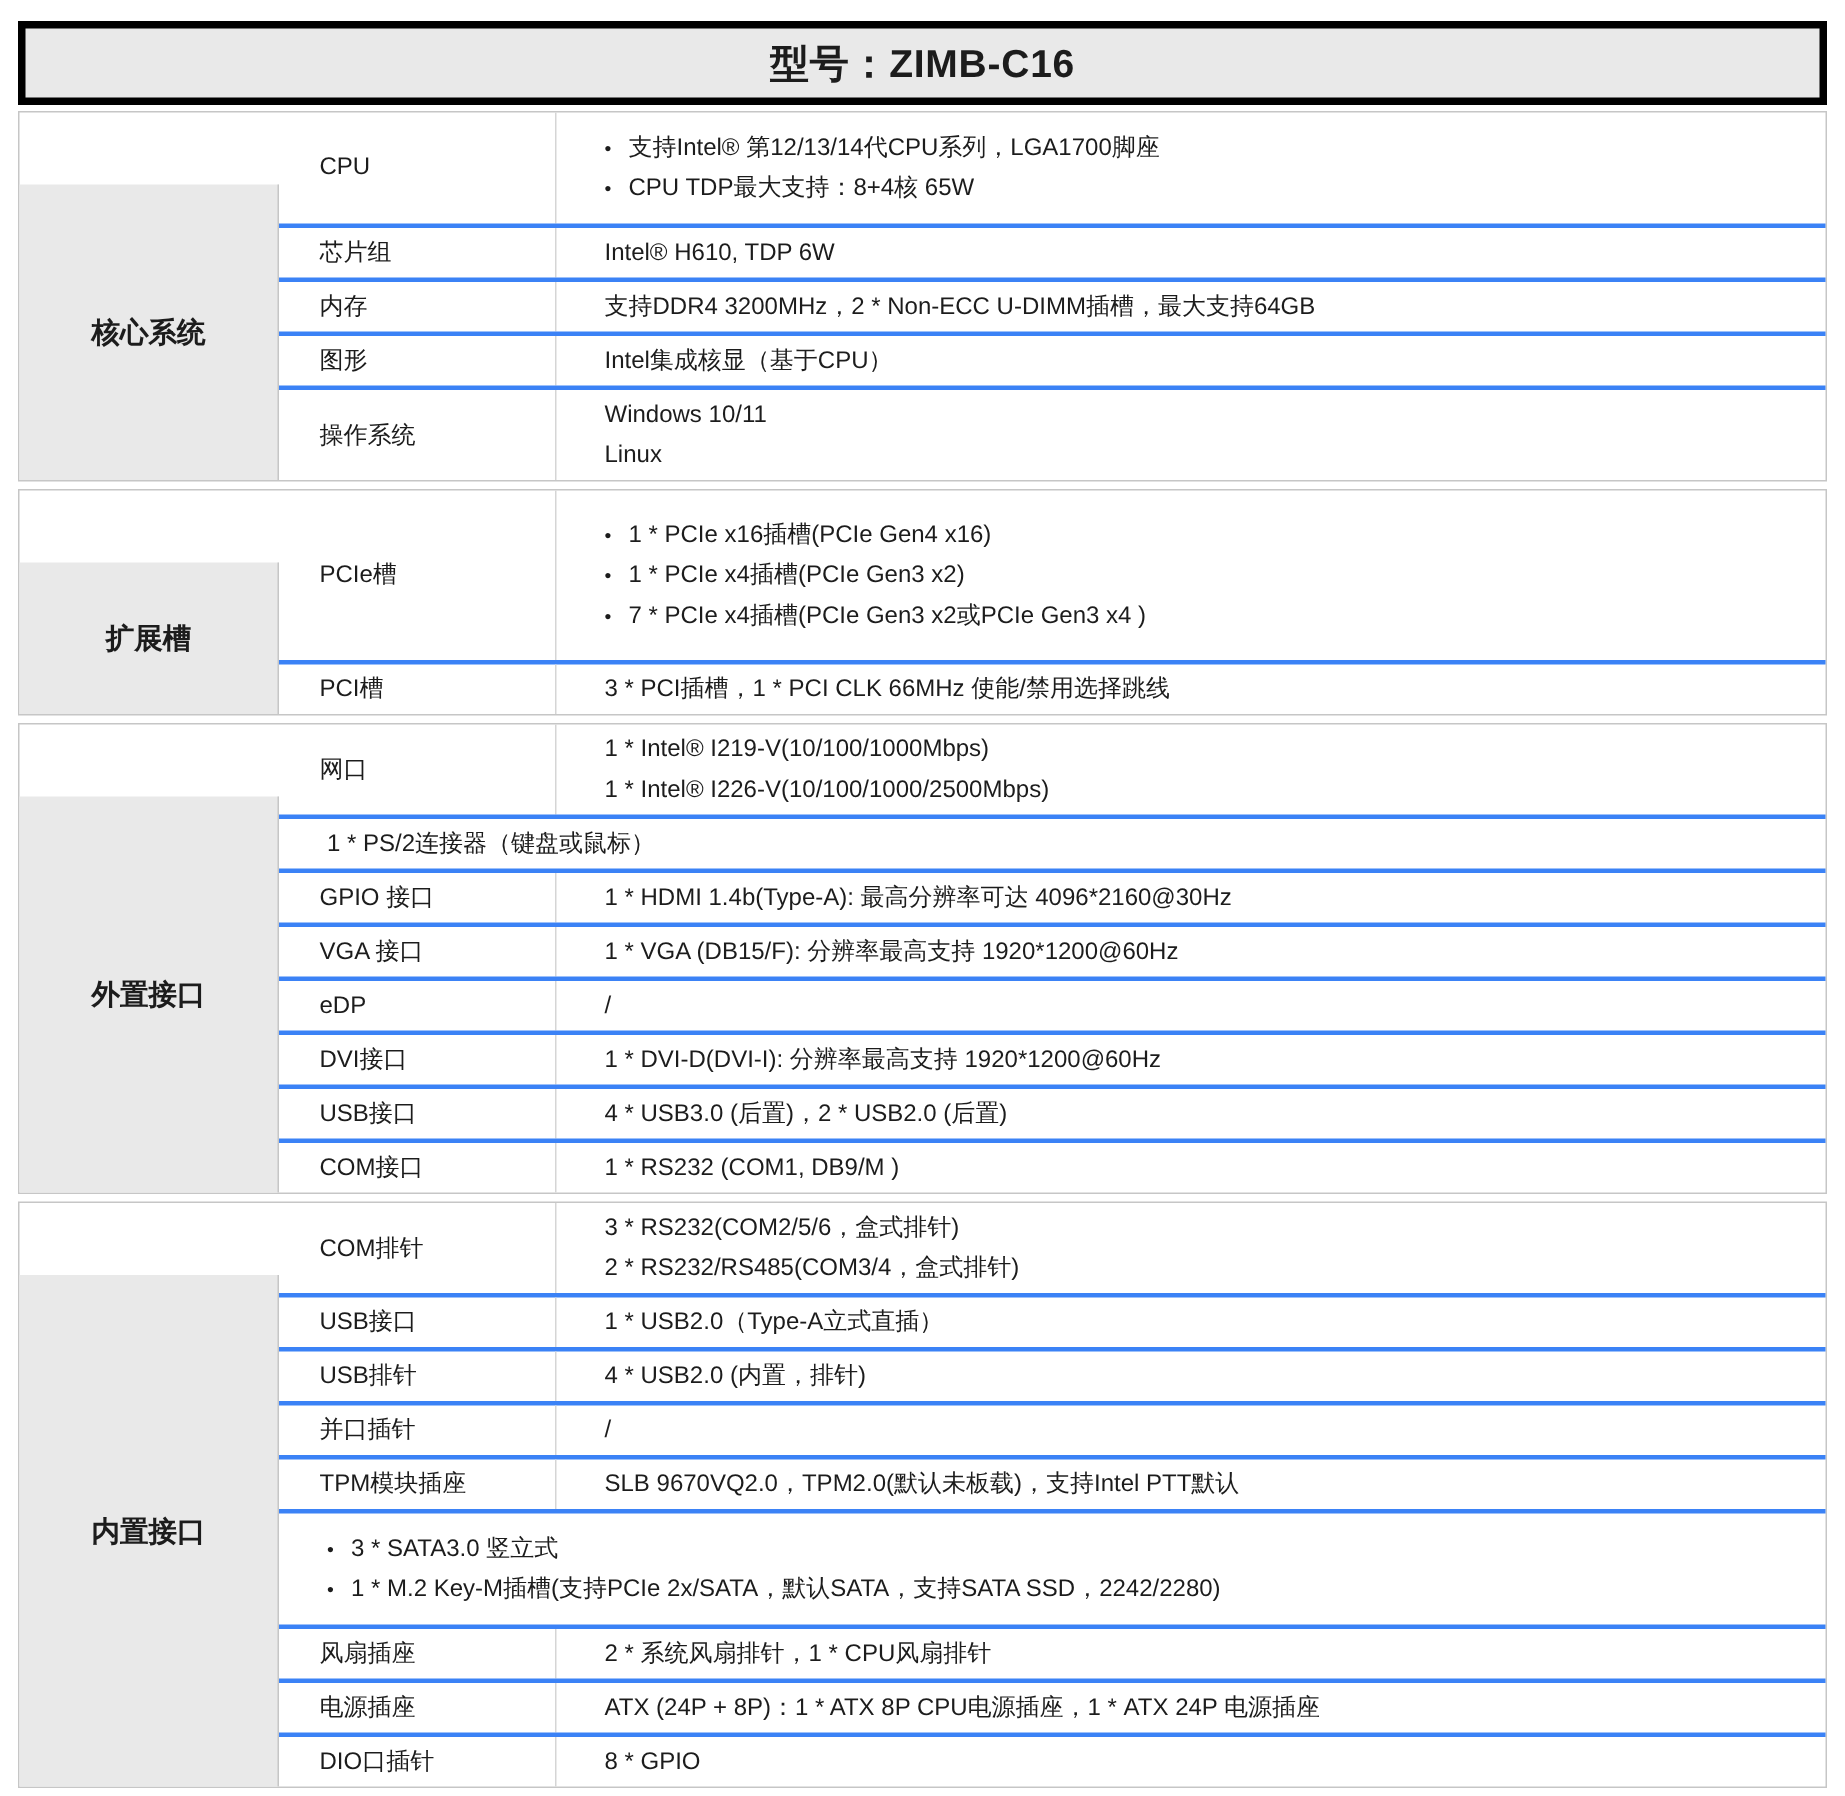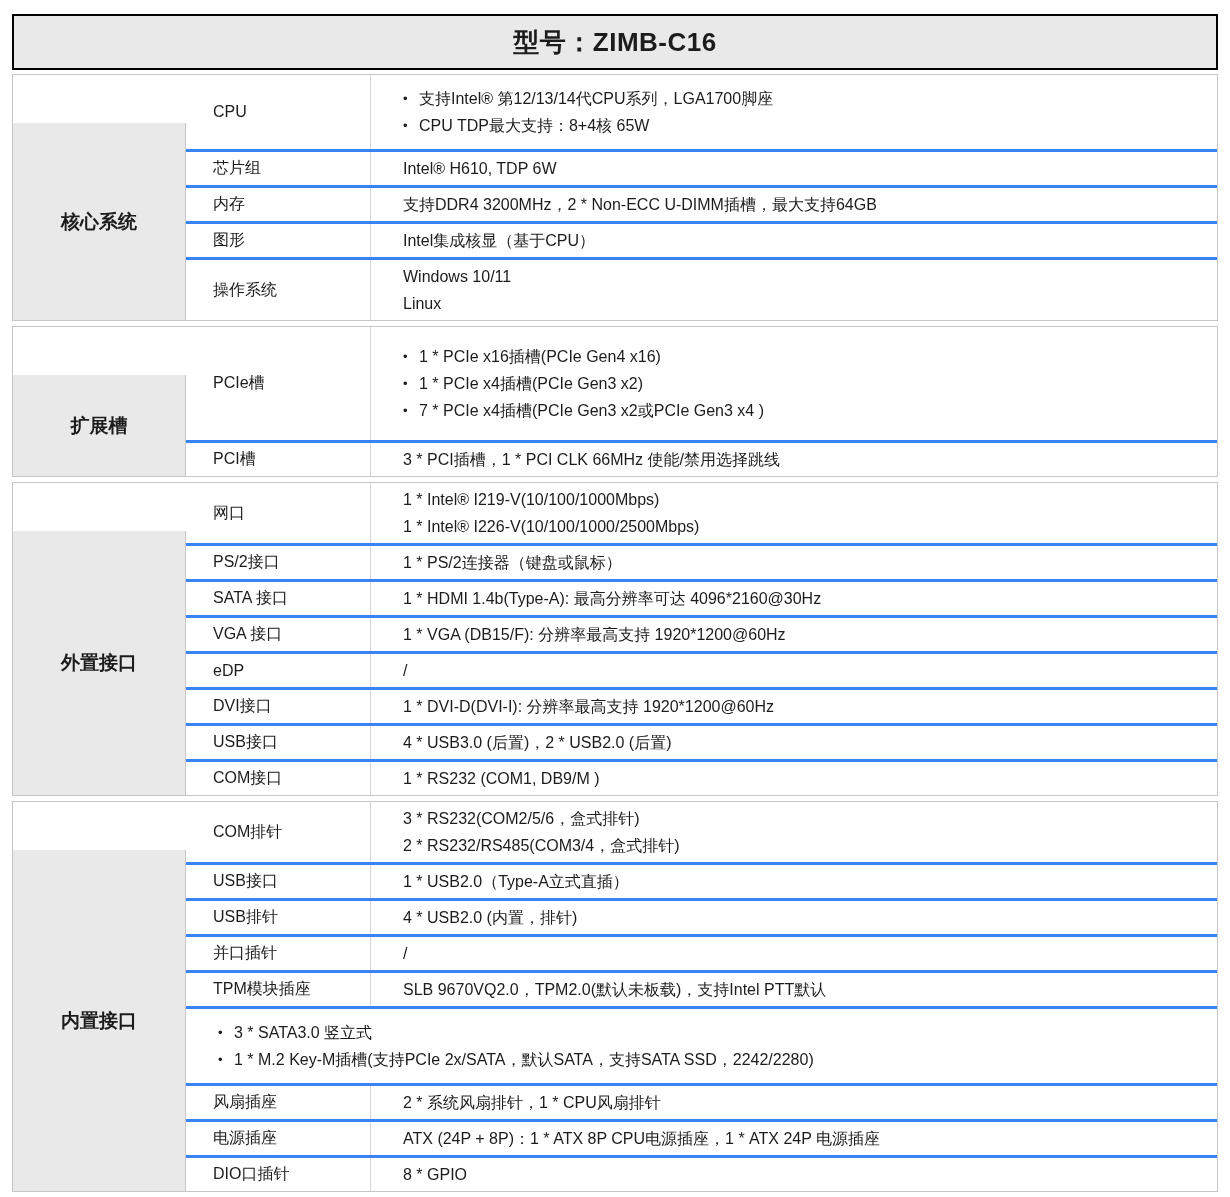--- a/index.html
+++ b/index.html
@@ -8,21 +8,21 @@
     font-family: "Liberation Sans", "DejaVu Sans", sans-serif;
     color: #1c1c1c;
     -webkit-font-smoothing: antialiased;
   }
   .page {
     width: 1206px;
     margin: 14px 12px 16px 12px;
   }
   .title-bar {
     background: #e9e9e9;
-    border: 2px solid #000000;
+    border: 5px solid #000000;
     height: 56px;
     display: flex;
     align-items: center;
     justify-content: center;
     font-size: 26px;
     font-weight: bold;
     letter-spacing: 0.5px;
     margin-bottom: 4px;
   }
   .section {
@@ -170,28 +170,27 @@
     <div class="section-rows">
   <div class="row">
     <div class="cell label">网口</div>
     <div class="cell value">
               <div class="line">1 * Intel® I219-V(10/100/1000Mbps)</div>
               <div class="line">1 * Intel® I226-V(10/100/1000/2500Mbps)</div>
             </div>
   </div>
 
   <div class="row">
-    <div class="cell label">PS/2接口</div>
     <div class="cell value">
               <div class="line">1 * PS/2连接器（键盘或鼠标）</div>
             </div>
   </div>
 
   <div class="row">
-    <div class="cell label">SATA 接口</div>
+    <div class="cell label">GPIO 接口</div>
     <div class="cell value">
               <div class="line">1 * HDMI 1.4b(Type-A): 最高分辨率可达 4096*2160@30Hz</div>
             </div>
   </div>
 
   <div class="row">
     <div class="cell label">VGA 接口</div>
     <div class="cell value">
               <div class="line">1 * VGA (DB15/F): 分辨率最高支持 1920*1200@60Hz</div>
             </div>

